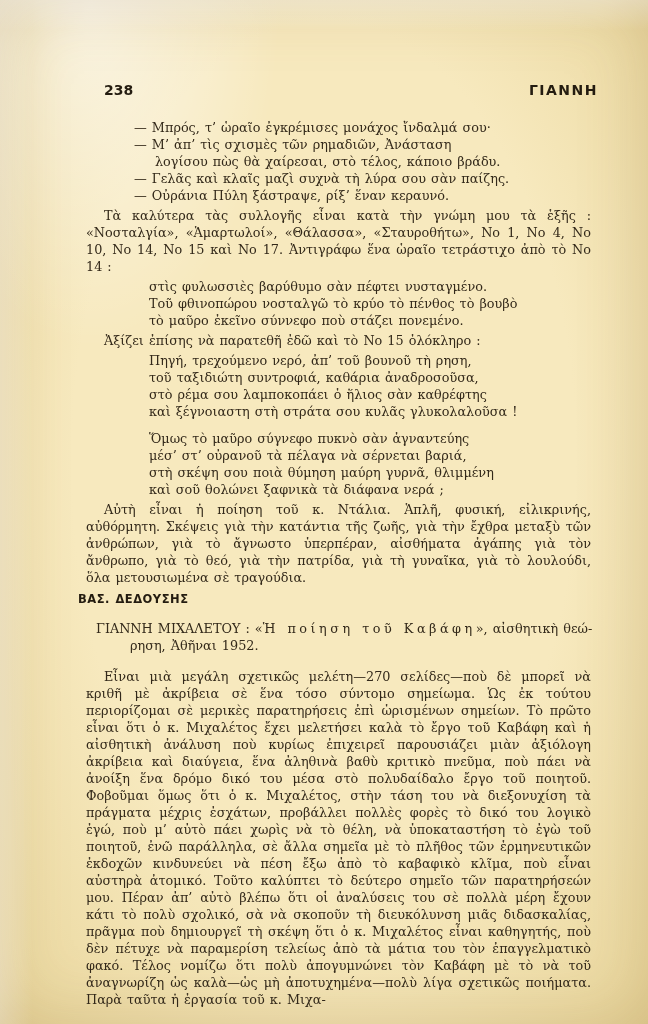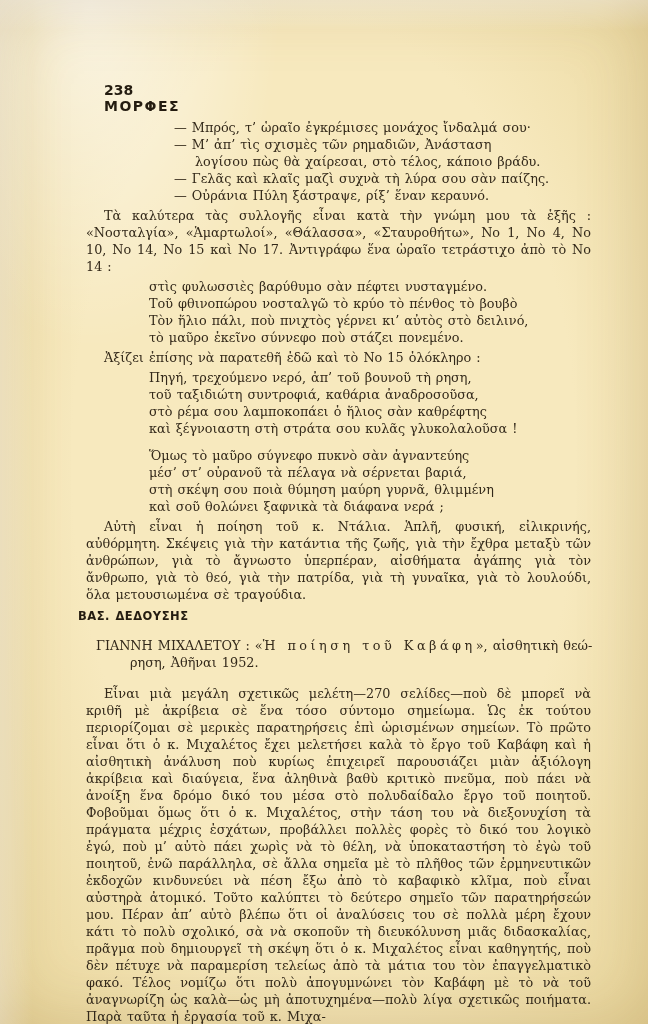--- a/index.html
+++ b/index.html
@@ -13,32 +13,32 @@
     background-color:#f2e3b2;
     background-image:
       radial-gradient(ellipse at 14% 0%, rgba(255,255,255,0.65), rgba(255,255,255,0) 24%),
       linear-gradient(180deg, rgba(255,252,242,0.55) 0%, rgba(255,252,242,0) 3%),
       linear-gradient(90deg, rgba(255,250,236,0.5) 0%, rgba(255,250,236,0) 5%),
       radial-gradient(ellipse at 50% 45%, rgba(247,233,190,1) 55%, rgba(233,214,156,1) 100%);
     box-shadow: inset 0 0 70px rgba(130,95,35,0.22);
     color:#33291a;
   }
   .pagehead{
-    position:absolute;top:82px;left:104px;right:42px;
-    display:flex;justify-content:space-between;align-items:flex-start;
-    font-family:"DejaVu Sans", sans-serif;font-weight:bold;font-size:14px;color:#241c10;flex-direction:column;
+    position:absolute;top:82px;left:104px;right:50px;
+    display:flex;justify-content:space-between;align-items:flex-end;
+    font-family:"DejaVu Sans", sans-serif;font-weight:bold;font-size:14px;color:#241c10;
   }
   .journal{letter-spacing:1.5px;}
   .content{
     position:absolute;top:116px;left:78px;width:521px;
     font-size:12.8px;line-height:17px;word-spacing:1px;text-align:justify;
   }
   .para{margin:2px 8px;text-indent:18px;}
   .poem{margin:3px 0;text-align:left;}
-  .poem-dialog{margin-left:96px;}
+  .poem-dialog{margin-left:56px;}
   .poem-dialog .vcont{margin-left:21px;}
   .poem-indent{margin-left:71px;}
   .stanza2{margin-top:10px;}
   .signature{
     margin:5px 2px 2px 0;
     font-family:"DejaVu Sans", sans-serif;font-weight:bold;font-size:11.5px;
     letter-spacing:0.5px;color:#241c10;
   }
   .review-heading{margin:12px 0 0 0;text-align:left;}
   .rh-line1{text-indent:18px;}
@@ -46,41 +46,40 @@
   .book-title{letter-spacing:3.5px;}
   .review-body{margin-top:14px;}
 </style>
 </head>
 <body>
 
 <div class="page">
 
   <div class="pagehead">
     <span>238</span>
-    <span class="journal">ΜΟΡΦΕΣ</span>
+    <span class="journal">ΓΙΑΝΝΗ</span>
   </div>
 
   <div class="content">
 
     <div>
 
       <div class="poem poem-dialog">
         <div class="vline">— Μπρός, τ’ ὡραῖο ἐγκρέμισες μονάχος ἴνδαλμά σου·</div>
         <div class="vline">— Μ’ ἀπ’ τὶς σχισμὲς τῶν ρημαδιῶν, Ἀνάσταση</div>
         <div class="vcont">λογίσου πὼς θὰ χαίρεσαι, στὸ τέλος, κάποιο βράδυ.</div>
         <div class="vline">— Γελᾶς καὶ κλαῖς μαζὶ συχνὰ τὴ λύρα σου σὰν παίζης.</div>
         <div class="vline">— Οὐράνια Πύλη ξάστραψε, ρίξ’ ἕναν κεραυνό.</div>
       </div>
 
       <div class="para">Τὰ καλύτερα τὰς συλλογῆς εἶναι κατὰ τὴν γνώμη μου τὰ ἑξῆς : «Νοσταλγία», «Ἁμαρτωλοί», «Θάλασσα», «Σταυροθήτω», Νο 1, Νο 4, Νο 10, Νο 14, Νο 15 καὶ Νο 17. Ἀντιγράφω ἕνα ὡραῖο τετράστιχο ἀπὸ τὸ Νο 14 :</div>
 
       <div class="poem poem-indent">
         <div>στὶς φυλωσσιὲς βαρύθυμο σὰν πέφτει νυσταγμένο.</div>
         <div>Τοῦ φθινοπώρου νοσταλγῶ τὸ κρύο τὸ πένθος τὸ βουβὸ</div>
-        <div>Τὸν ἥλιο πάλι, ποὺ πνιχτὸς γέρνει κι’ αὐτὸς στὸ δειλινό,</div>
         <div>τὸ μαῦρο ἐκεῖνο σύννεφο ποὺ στάζει πονεμένο.</div>
       </div>
 
       <div class="para">Ἀξίζει ἐπίσης νὰ παρατεθῆ ἐδῶ καὶ τὸ Νο 15 ὁλόκληρο :</div>
 
       <div class="poem poem-indent">
         <div class="stanza1">
           <div>Πηγή, τρεχούμενο νερό, ἀπ’ τοῦ βουνοῦ τὴ ρηση,</div>
           <div>τοῦ ταξιδιώτη συντροφιά, καθάρια ἀναδροσοῦσα,</div>
           <div>στὸ ρέμα σου λαμποκοπάει ὁ ἥλιος σὰν καθρέφτης</div>

